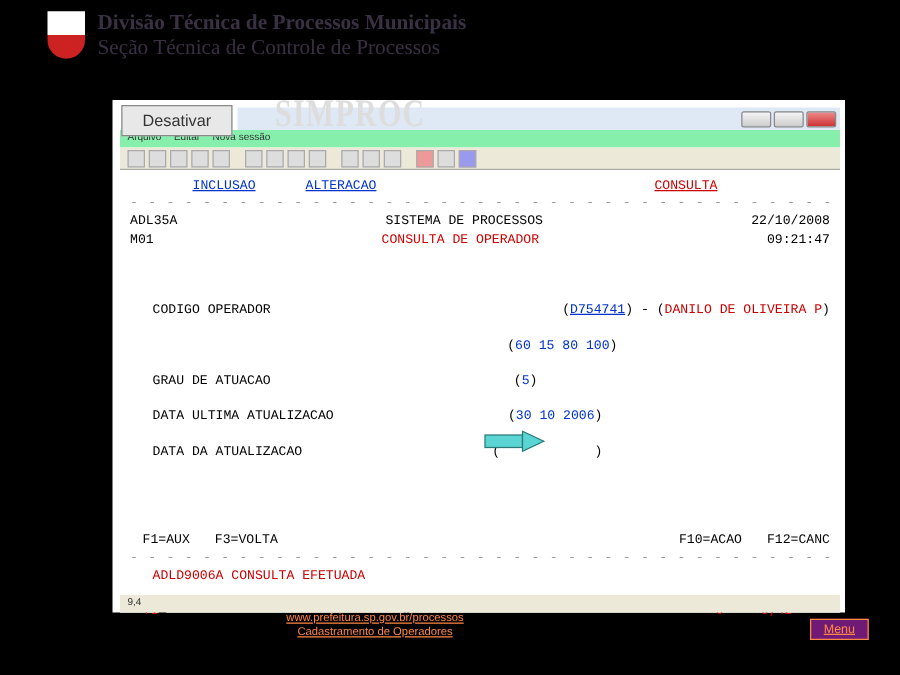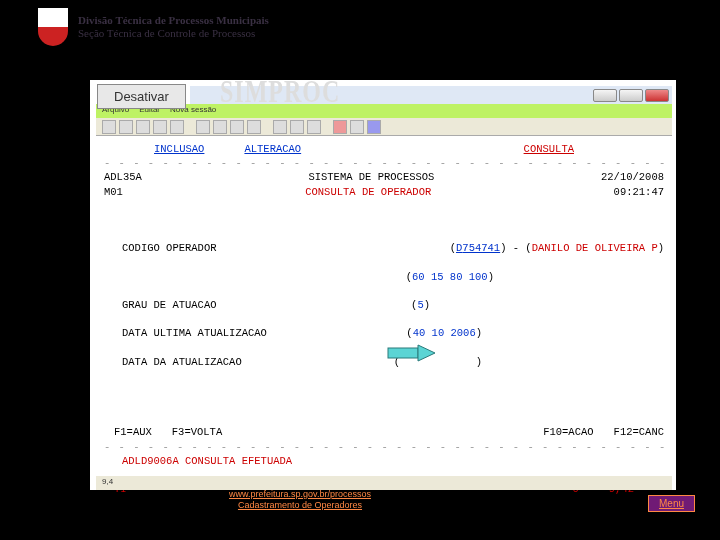--- a/index.html
+++ b/index.html
@@ -1,27 +1,27 @@
 <!DOCTYPE html>
 <html><head>
   <meta charset="utf-8">
   <style>
     * { margin: 0; padding: 0; box-sizing: border-box; }
     body { background: #000; width: 720px; height: 540px; font-family: Arial, sans-serif; overflow: hidden; position: relative; }
     .header { display: flex; align-items: center; padding: 8px 38px; gap: 10px; }
     .shield { width: 30px; height: 38px; background: linear-gradient(#fff 50%, #c22 50%); border-radius: 0 0 15px 15px; }
-    .hdr-txt { color: #3a3043; font-family: 'Times New Roman', serif; font-size: 11px; line-height: 1.2; }
+    .hdr-txt { color: #3a3043; font-family: 'Times New Roman', serif; font-size: 17px; line-height: 1.2; }
     .hdr-txt div:first-child { font-weight: bold; }
     .panel { position: absolute; left: 90px; top: 80px; width: 586px; height: 410px; background: #fff; }
     .tab { position: absolute; left: 97px; top: 84px; background: #e8e8e8; border: 1px solid #888; padding: 4px 16px; font-size: 13px; color: #333; z-index: 5; }
     .watermark { position: absolute; left: 220px; top: 79px; font-family: 'Times New Roman', serif; font-size: 24px; font-weight: bold; color: #ddd; transform: scaleY(1.3); z-index: 3; letter-spacing: 1px; }
     .titlebar { position: absolute; left: 190px; top: 86px; width: 482px; height: 18px; background: #dfe8f5; display: flex; align-items: center; justify-content: flex-end; padding: 0 3px; gap: 2px; z-index: 2; }
     .winbtn { width: 24px; height: 13px; background: linear-gradient(#f5f5f5, #ccc); border: 1px solid #888; border-radius: 2px; }
     .winbtn.close { background: linear-gradient(#e88, #c33); }
-    .menubar { position: absolute; left: 96px; top: 104px; width: 576px; height: 14px; background: #bef264; font-size: 8px; color: #333; padding: 1px 6px; display: flex; gap: 10px; z-index: 4; }
+    .menubar { position: absolute; left: 96px; top: 104px; width: 576px; height: 14px; background: #86efac; font-size: 8px; color: #333; padding: 1px 6px; display: flex; gap: 10px; z-index: 4; }
     .toolbar { position: absolute; left: 96px; top: 118px; width: 576px; height: 18px; background: #ece9d8; border-bottom: 1px solid #aaa; display: flex; gap: 3px; padding: 2px 6px; z-index: 4; }
     .tbtn { width: 14px; height: 14px; background: #ddd; border: 1px solid #aaa; }
     .tbtn.r { background: #e99; }
     .tbtn.b { background: #99e; }
     .term { position: absolute; left: 96px; top: 138px; width: 576px; height: 352px; background: #fff; font-family: 'Courier New', monospace; font-size: 10.5px; color: #000; padding: 4px 8px; line-height: 1.35; z-index: 3; }
     .blue { color: #0033cc; }
     .red { color: #cc0000; }
     .uline { text-decoration: underline; }
     .dash { letter-spacing: 1px; color: #999; white-space: nowrap; overflow: hidden; }
     .row { display: flex; align-items: flex-end; }
@@ -135,21 +135,21 @@
       <span class="blue">5</span>
       <span> )</span>
     <span style="width:234px"></span>
   </div>
   <div>&nbsp;</div>
   <div class="row">
     <span style="width:18px"></span>
     <span>DATA ULTIMA ATUALIZACAO</span>
     <span style="flex:1"></span>
     <span>( </span>
-      <span class="blue">40 10 2006</span>
+      <span class="blue">30 10 2006</span>
       <span> )</span>
     <span style="width:182px"></span>
   </div>
   <div>&nbsp;</div>
   <div class="row">
     <span style="width:18px"></span>
     <span>DATA DA ATUALIZACAO</span>
     <span style="flex:1"></span>
     <span>(&nbsp;&nbsp;&nbsp;&nbsp;&nbsp;&nbsp;&nbsp;&nbsp;&nbsp;&nbsp;&nbsp;&nbsp;)</span>
     <span style="width:182px"></span>

